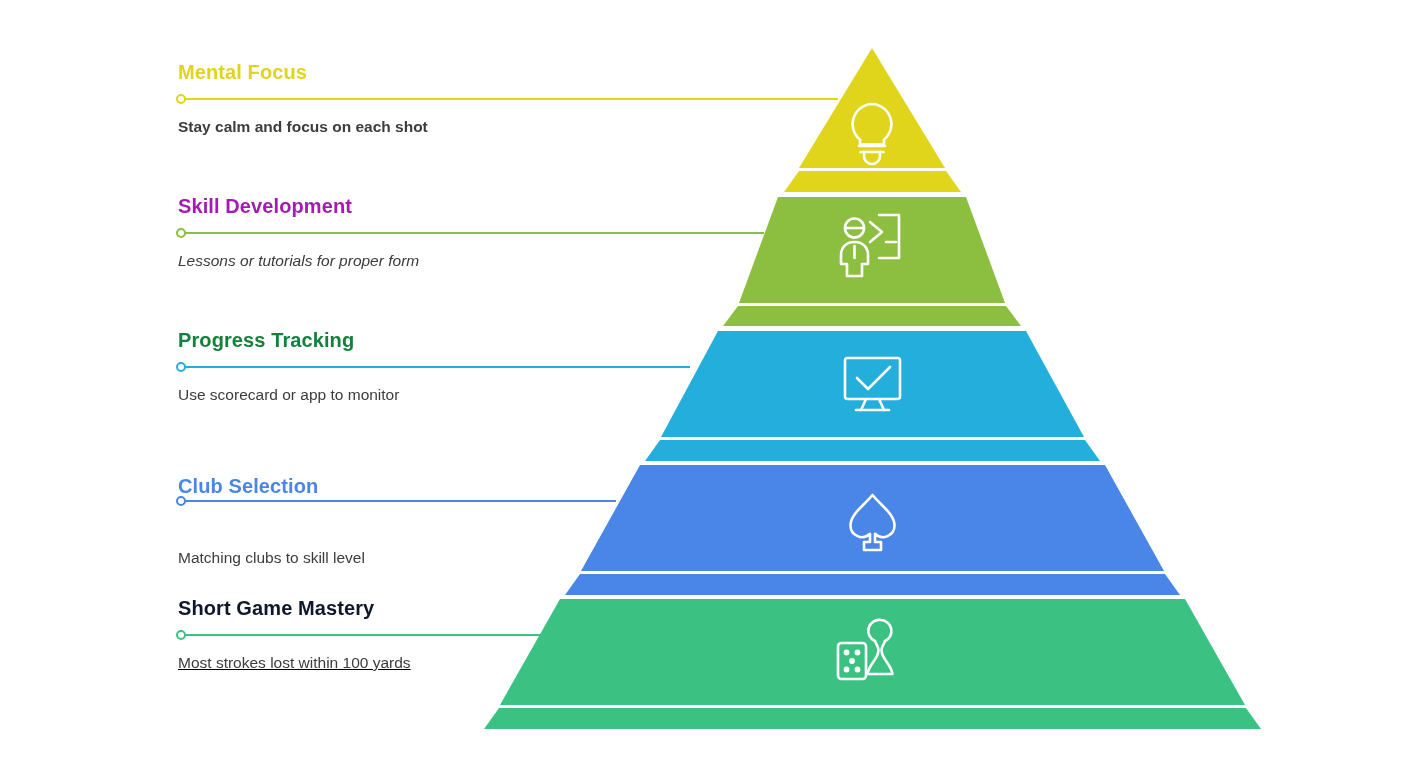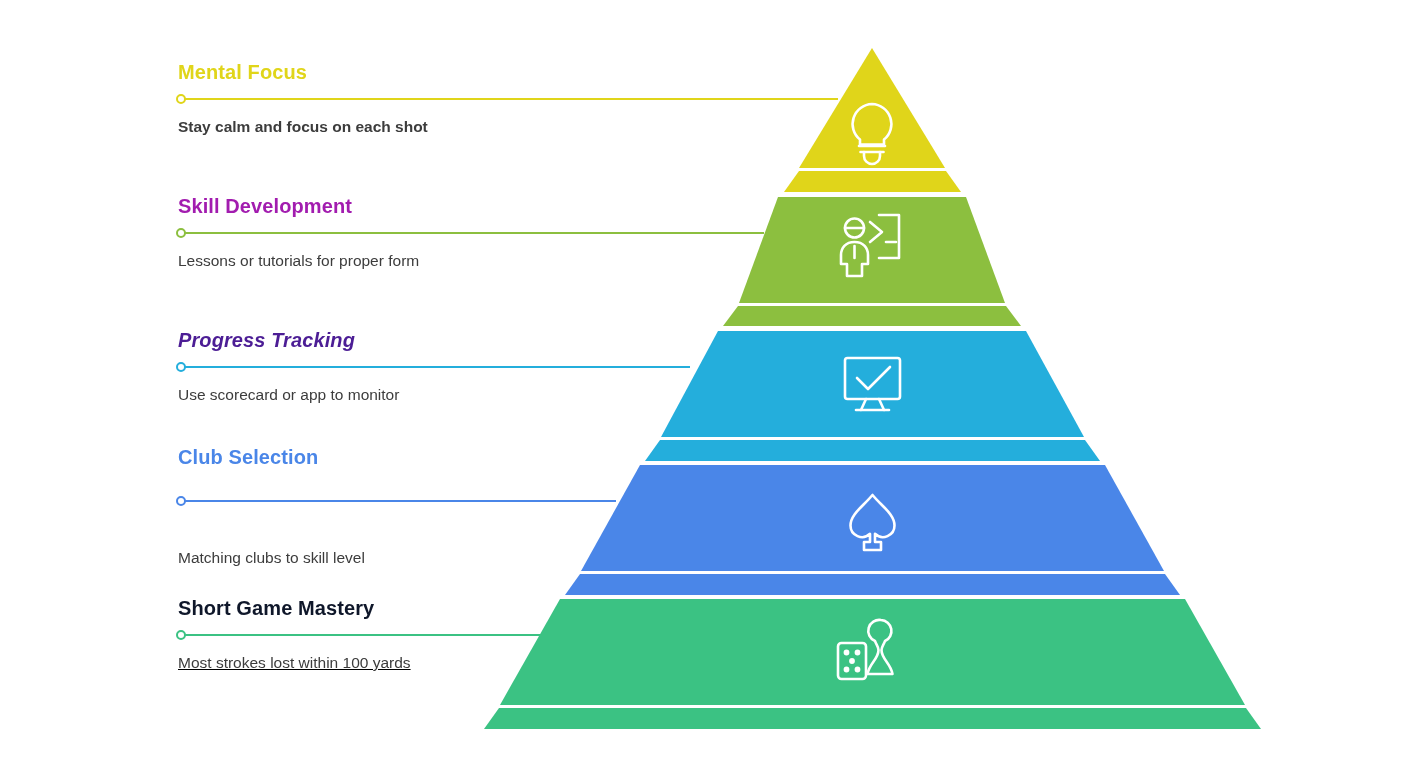--- a/index.html
+++ b/index.html
@@ -159,32 +159,32 @@
   <div class="tier-label-group" style="top:62px;">
     <div class="tier-title" style="color:#E0D51A;">Mental Focus</div>
   </div>
   <div class="tier-label-group" style="top:119px;font-weight:bold;">
     <div class="tier-desc">Stay calm and focus on each shot</div>
   </div>
 
   <div class="tier-label-group" style="top:196px;">
     <div class="tier-title" style="color:#a21caf;">Skill Development</div>
   </div>
-  <div class="tier-label-group" style="top:253px;">
+  <div class="tier-label-group" style="top:253px;font-style:italic;">
     <div class="tier-desc">Lessons or tutorials for proper form</div>
   </div>
 
   <div class="tier-label-group" style="top:330px;">
-    <div class="tier-title" style="color:#4c1d95;font-style:italic;">Progress Tracking</div>
+    <div class="tier-title" style="color:#15803d;">Progress Tracking</div>
   </div>
   <div class="tier-label-group" style="top:387px;">
     <div class="tier-desc">Use scorecard or app to monitor</div>
   </div>
 
-  <div class="tier-label-group" style="top:447px;">
+  <div class="tier-label-group" style="top:476px;">
     <div class="tier-title" style="color:#4A86E8;">Club Selection</div>
   </div>
   <div class="tier-label-group" style="top:550px;">
     <div class="tier-desc">Matching clubs to skill level</div>
   </div>
 
   <div class="tier-label-group" style="top:598px;">
     <div class="tier-title" style="color:#0f172a;">Short Game Mastery</div>
   </div>
   <div class="tier-label-group" style="top:655px;text-decoration:underline;">

